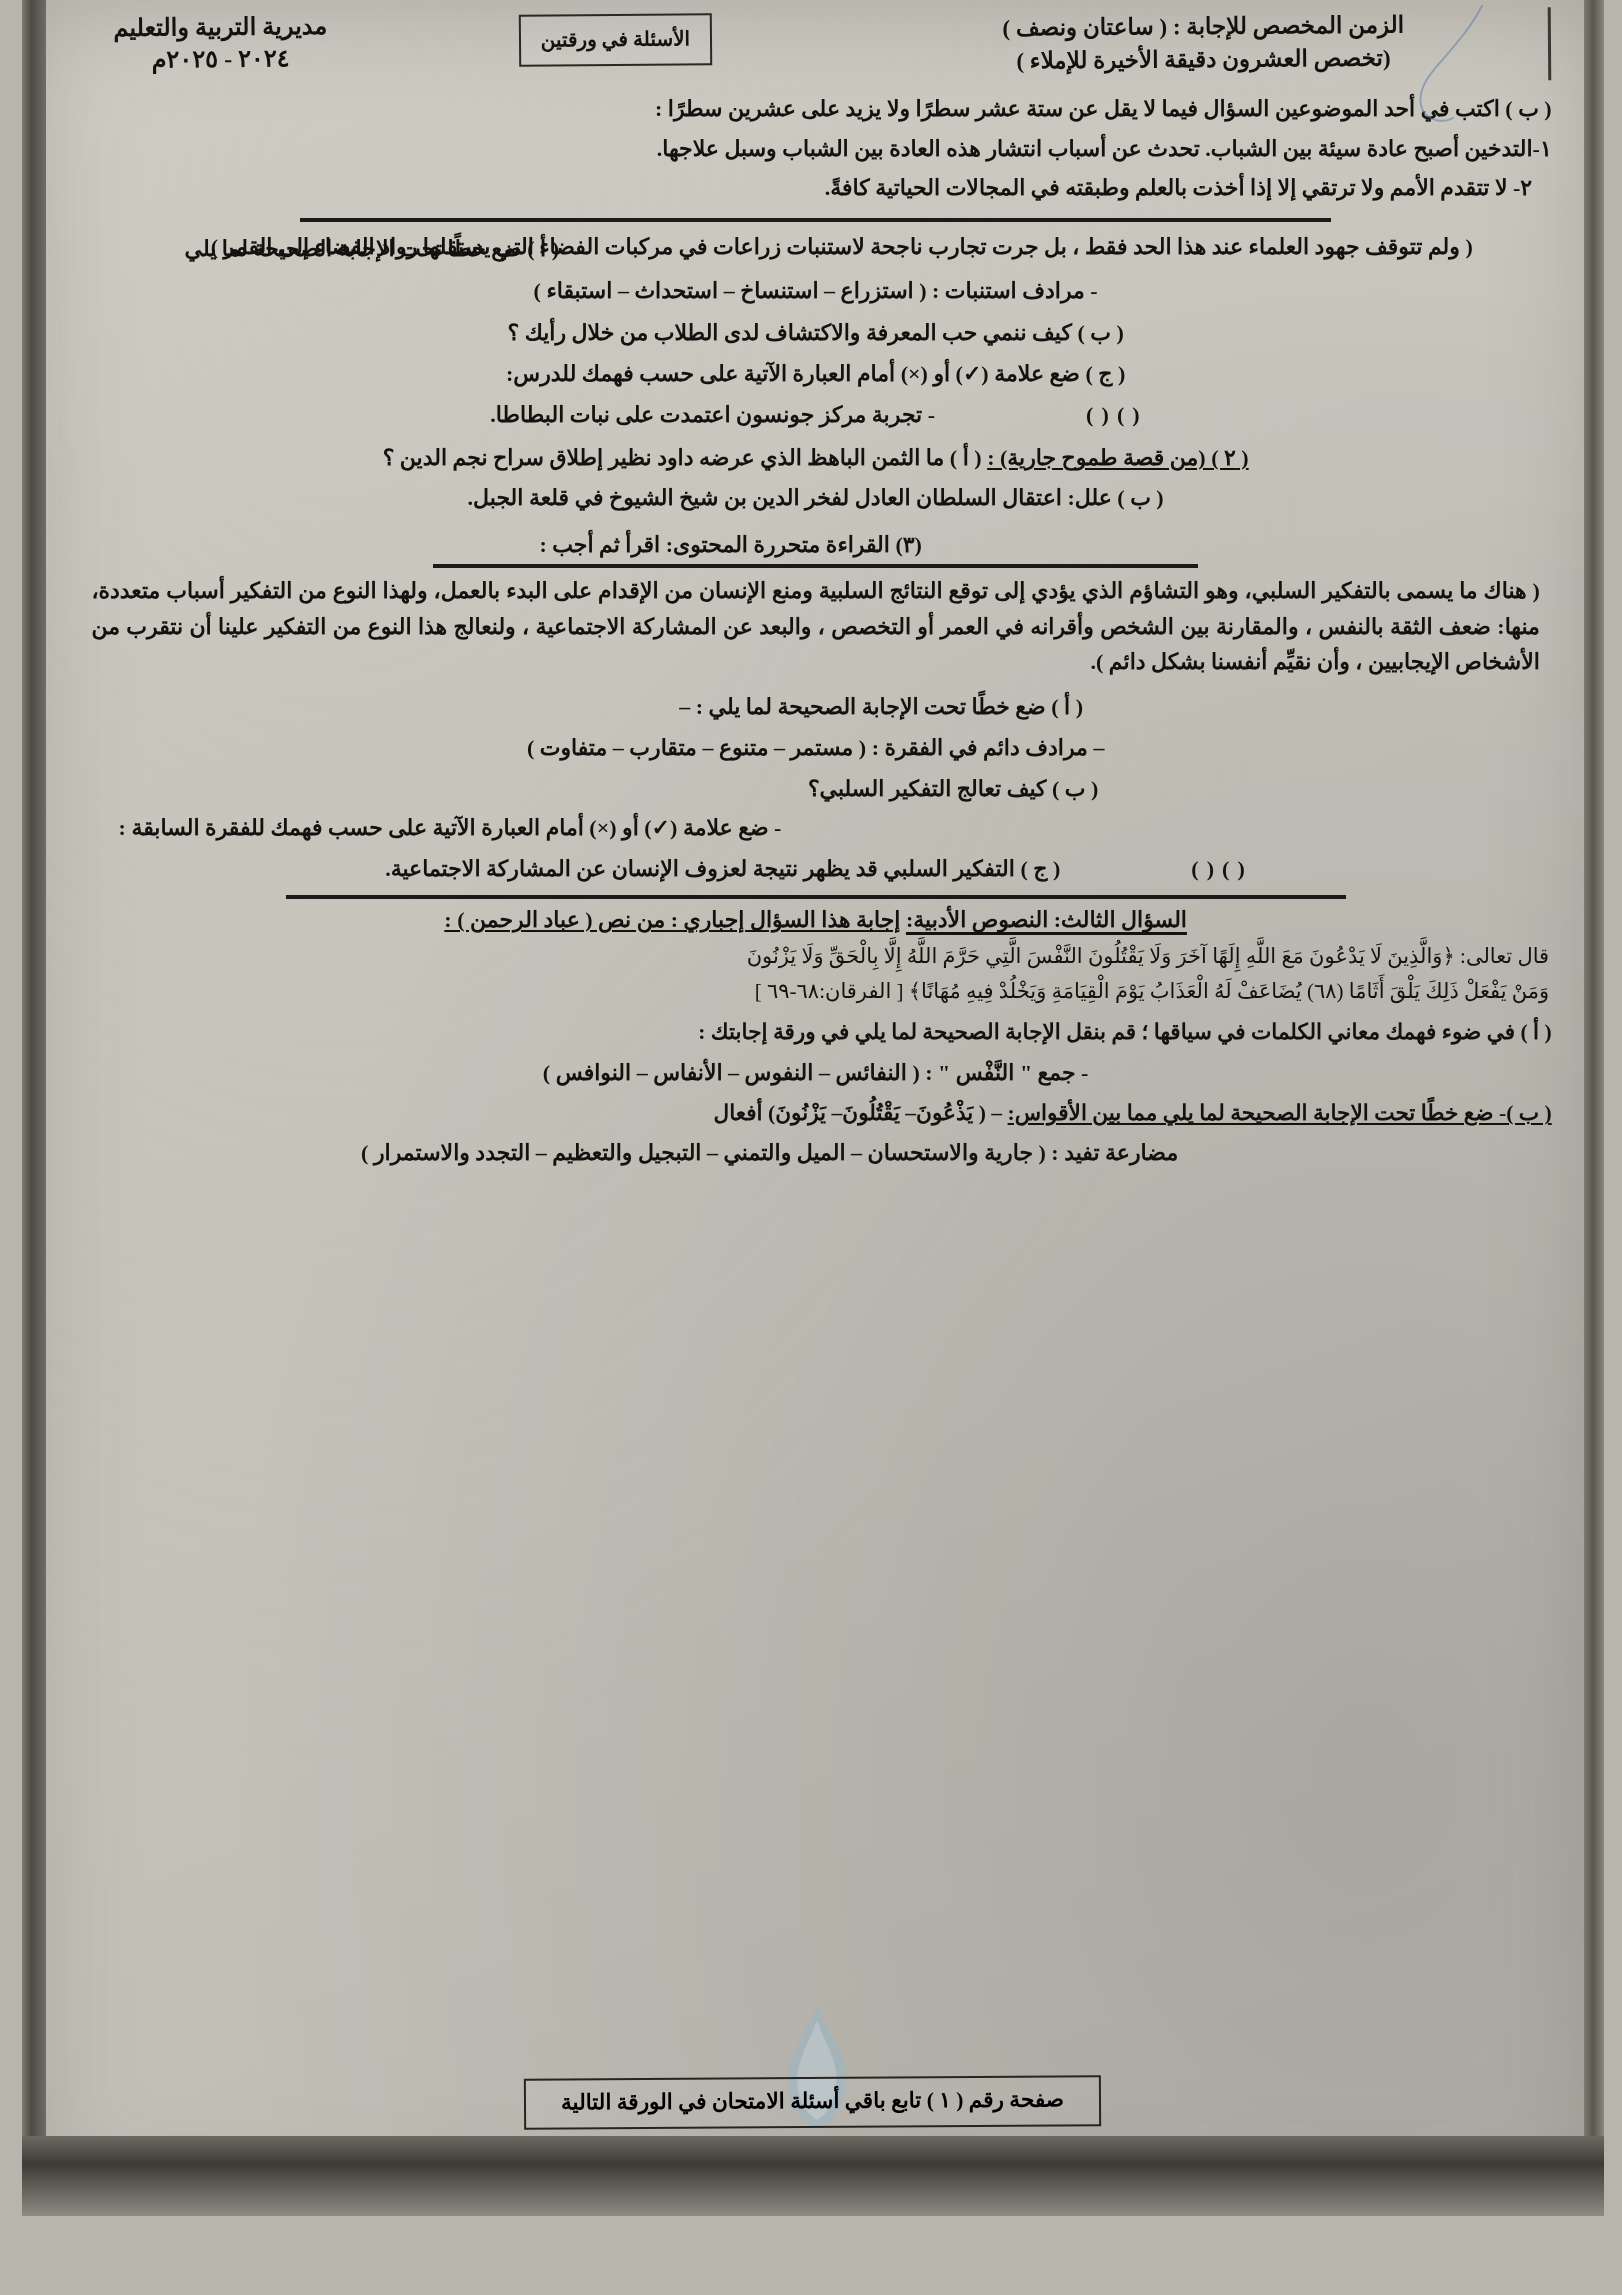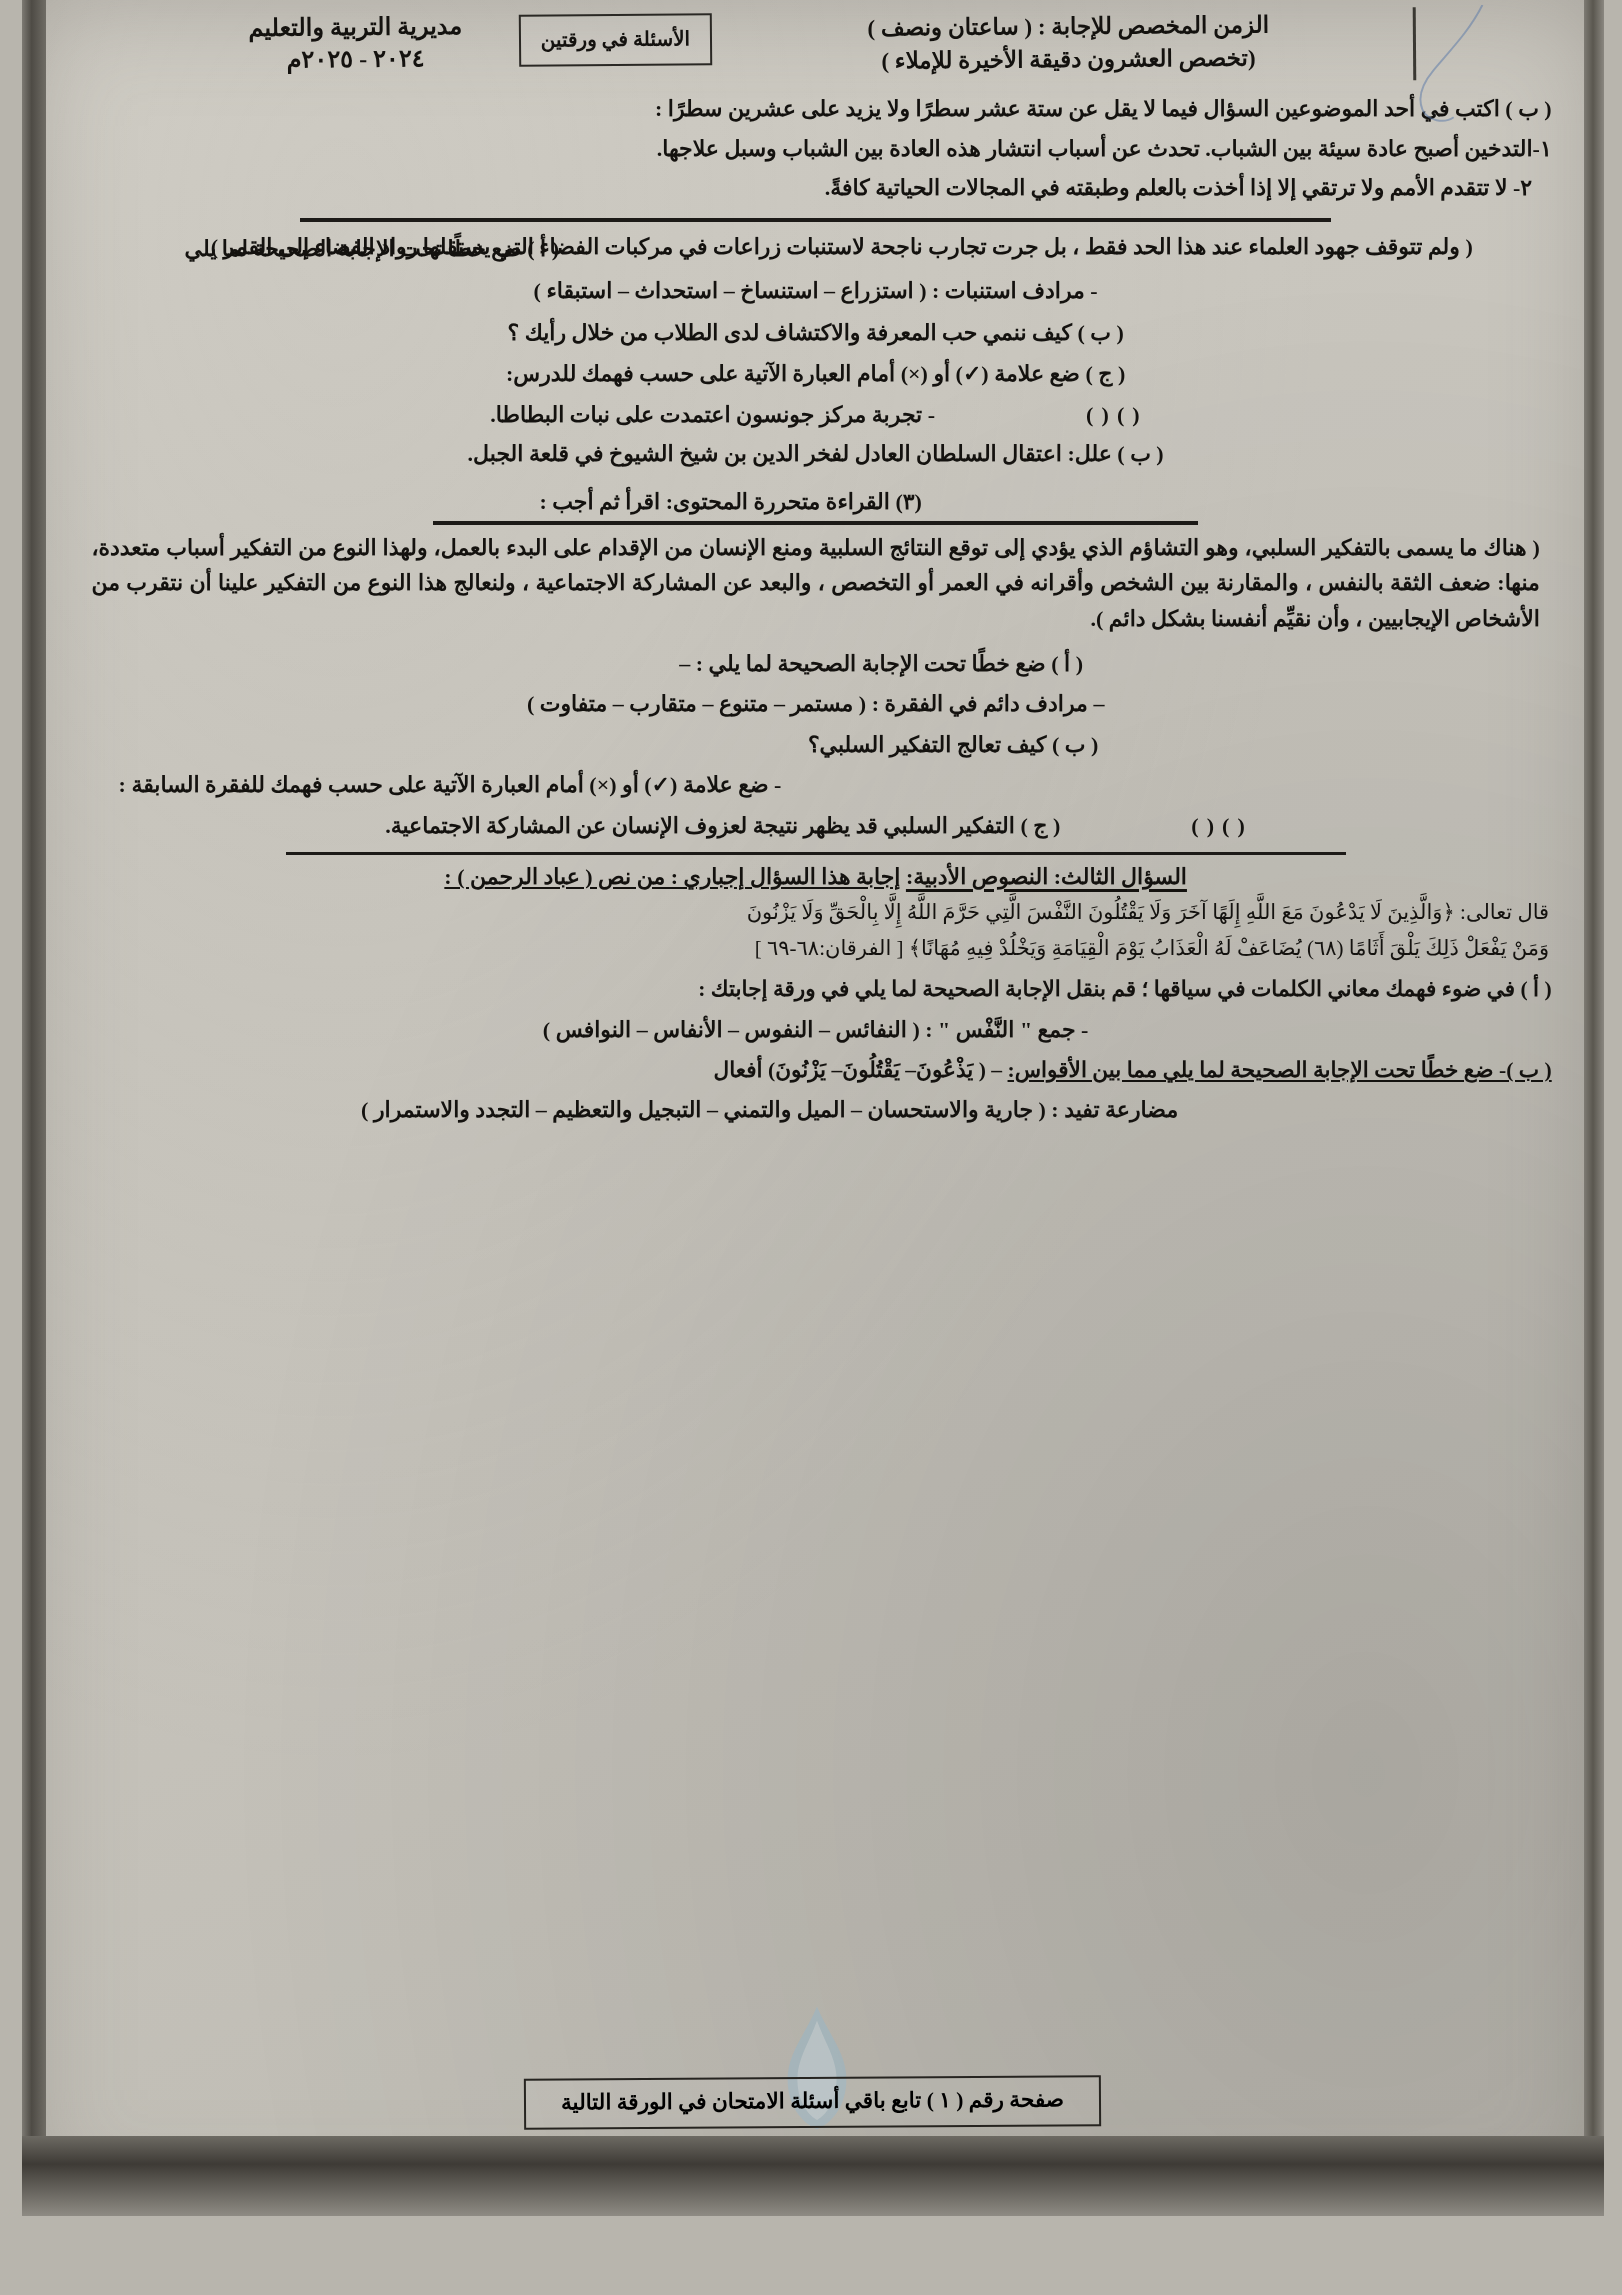--- a/index.html
+++ b/index.html
@@ -35,21 +35,21 @@
     position:absolute;
     top:5.2px;left:38px;right:30px;bottom:84px;
     padding:3.9px 22px 0 19.6px;
     box-sizing:border-box;
     color:#14120f;
   }
 
   
   .hdr{
     display:flex;flex-direction:row-reverse;align-items:flex-start;
-    justify-content:center;
+    justify-content:space-between;
     gap:23px;
     padding-top:1.3px;
   }
   .hdr-right{
     text-align:center;
     font-weight:bold;
     font-size:24px;
     line-height:1.34;
     letter-spacing:0px;
     padding-top:1.3px;
@@ -185,20 +185,24 @@
 
     <div class="q center" style="margin-top:11.8px;">( ب ) كيف ننمي حب المعرفة والاكتشاف لدى الطلاب من خلال رأيك ؟</div>
 
     <div class="q center" style="margin-top:10.5px;">( ج ) ضع علامة (✓) أو (×) أمام العبارة الآتية على حسب فهمك للدرس:</div>
 
     <div class="q" style="margin-top:10.5px;display:flex;justify-content:center;gap:151px;align-items:center;">
       <span class="blanks">(           )        (           )</span>
       <span>- تجربة مركز جونسون اعتمدت على نبات البطاطا.</span>
     </div>
 
+    <div class="q" style="margin-top:13px;text-align:center;">
+      <span class="u">( ٢ ) (من قصة طموح جارية) :</span>
+      <span>( أ ) ما الثمن الباهظ الذي عرضه داود نظير إطلاق سراح نجم الدين ؟</span>
+    </div>
 
     <div class="q" style="margin-top:9.2px;text-align:center;">( ب ) علل: اعتقال السلطان العادل لفخر الدين بن شيخ الشيوخ في قلعة الجبل.</div>
 
     <div class="q" style="margin-top:17px;text-align:center;padding-right:170px;">(٣) القراءة متحررة المحتوى: اقرأ ثم أجب :</div>
 
     <div class="rule" style="width:52%;margin:3.9px auto 0 auto;"></div>
 
     <div class="para">( هناك ما يسمى بالتفكير السلبي، وهو التشاؤم الذي يؤدي إلى  توقع  النتائج  السلبية  ومنع  الإنسان من الإقدام على البدء بالعمل، ولهذا النوع من التفكير أسباب متعددة، منها: ضعف الثقة بالنفس ، والمقارنة بين الشخص وأقرانه في العمر أو التخصص ، والبعد عن المشاركة  الاجتماعية ، ولنعالج هذا النوع من التفكير علينا أن نتقرب من الأشخاص الإيجابيين ،  وأن نقيِّم أنفسنا بشكل دائم ).</div>
 
     <div class="q" style="margin-top:11.8px;text-align:center;padding-left:131px;">( أ ) ضع خطًا تحت الإجابة الصحيحة لما يلي : –</div>

